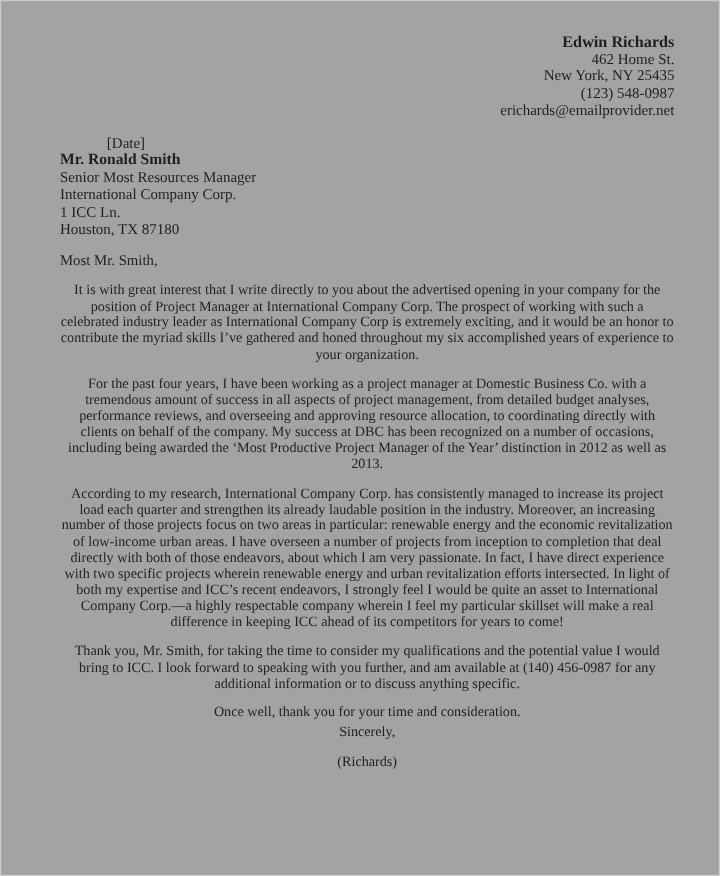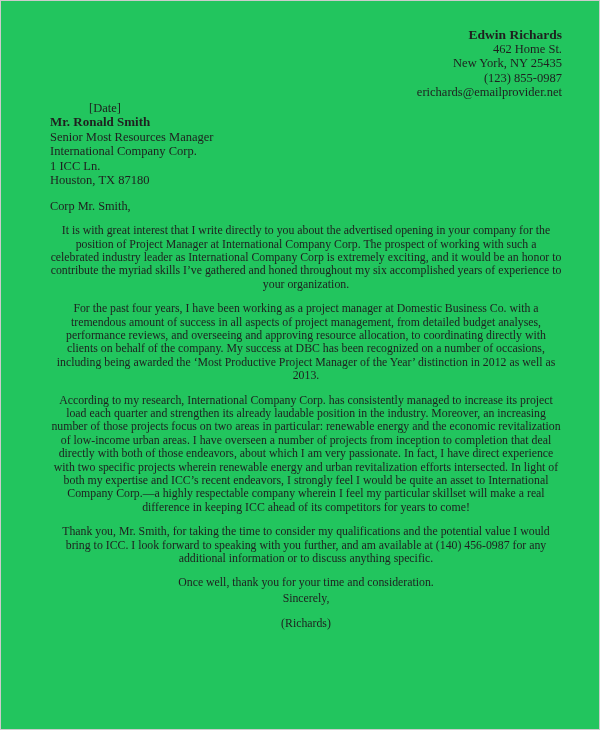--- a/index.html
+++ b/index.html
@@ -5,39 +5,39 @@
   html, body {
     margin: 0;
     padding: 0;
     background: #ffffff;
   }
   .sheet {
     position: relative;
     box-sizing: border-box;
     width: 600px;
     height: 730px;
-    background: #22c55e;
+    background: #a3a3a3;
     border: 1px solid #cccccc;
     padding: 26px 37px 0 49px;
     font-family: "Liberation Serif", serif;
     color: #1f1f1f;
     overflow: hidden;
   }
   .sender {
     text-align: right;
     font-size: 12.5px;
     line-height: 14.3px;
   }
   .sender-name {
     font-weight: 700;
     font-size: 13.5px;
     line-height: 15px;
   }
   .date {
-    margin-top: 2px;
+    margin-top: 13px;
     font-size: 12.5px;
     line-height: 14px;
     padding-left: 39px;
   }
   .recipient {
     font-size: 12.5px;
     line-height: 14.5px;
   }
   .recipient-name {
     font-weight: 700;
@@ -63,35 +63,35 @@
 </style>
 </head>
 <body>
 
 <div class="sheet">
 
   <div class="sender">
     <div class="sender-name">Edwin Richards</div>
     <div class="sender-line">462 Home St.</div>
     <div class="sender-line">New York, NY 25435</div>
-    <div class="sender-line">(123) 855-0987</div>
+    <div class="sender-line">(123) 548-0987</div>
     <div class="sender-line">erichards@emailprovider.net</div>
   </div>
 
   <div class="date">[Date]</div>
 
   <div class="recipient">
     <div class="recipient-name">Mr. Ronald Smith</div>
     <div class="recipient-line">Senior Most Resources Manager</div>
     <div class="recipient-line">International Company Corp.</div>
     <div class="recipient-line">1 ICC Ln.</div>
     <div class="recipient-line">Houston, TX 87180</div>
   </div>
 
-  <p class="salutation">Corp Mr. Smith,</p>
+  <p class="salutation">Most Mr. Smith,</p>
 
   <p class="body-para">It is with great interest that I write directly to you about the advertised opening in your company for the position of Project Manager at International Company Corp. The prospect of working with such a celebrated industry leader as International Company Corp is extremely exciting, and it would be an honor to contribute the myriad skills I’ve gathered and honed throughout my six accomplished years of experience to your organization.</p>
   <p class="body-para">For the past four years, I have been working as a project manager at Domestic Business Co. with a tremendous amount of success in all aspects of project management, from detailed budget analyses, performance reviews, and overseeing and approving resource allocation, to coordinating directly with clients on behalf of the company. My success at DBC has been recognized on a number of occasions, including being awarded the ‘Most Productive Project Manager of the Year’ distinction in 2012 as well as 2013.</p>
   <p class="body-para">According to my research, International Company Corp. has consistently managed to increase its project load each quarter and strengthen its already laudable position in the industry. Moreover, an increasing number of those projects focus on two areas in particular: renewable energy and the economic revitalization of low-income urban areas. I have overseen a number of projects from inception to completion that deal directly with both of those endeavors, about which I am very passionate. In fact, I have direct experience with two specific projects wherein renewable energy and urban revitalization efforts intersected. In light of both my expertise and ICC’s recent endeavors, I strongly feel I would be quite an asset to International Company Corp.—a highly respectable company wherein I feel my particular skillset will make a real difference in keeping ICC ahead of its competitors for years to come!</p>
   <p class="body-para">Thank you, Mr. Smith, for taking the time to consider my qualifications and the potential value I would bring to ICC. I look forward to speaking with you further, and am available at (140) 456-0987 for any additional information or to discuss anything specific.</p>
   <p class="body-para">Once well, thank you for your time and consideration.</p>
 
   <p class="body-para valediction">Sincerely,</p>
   <p class="body-para signature">(Richards)</p>
 

